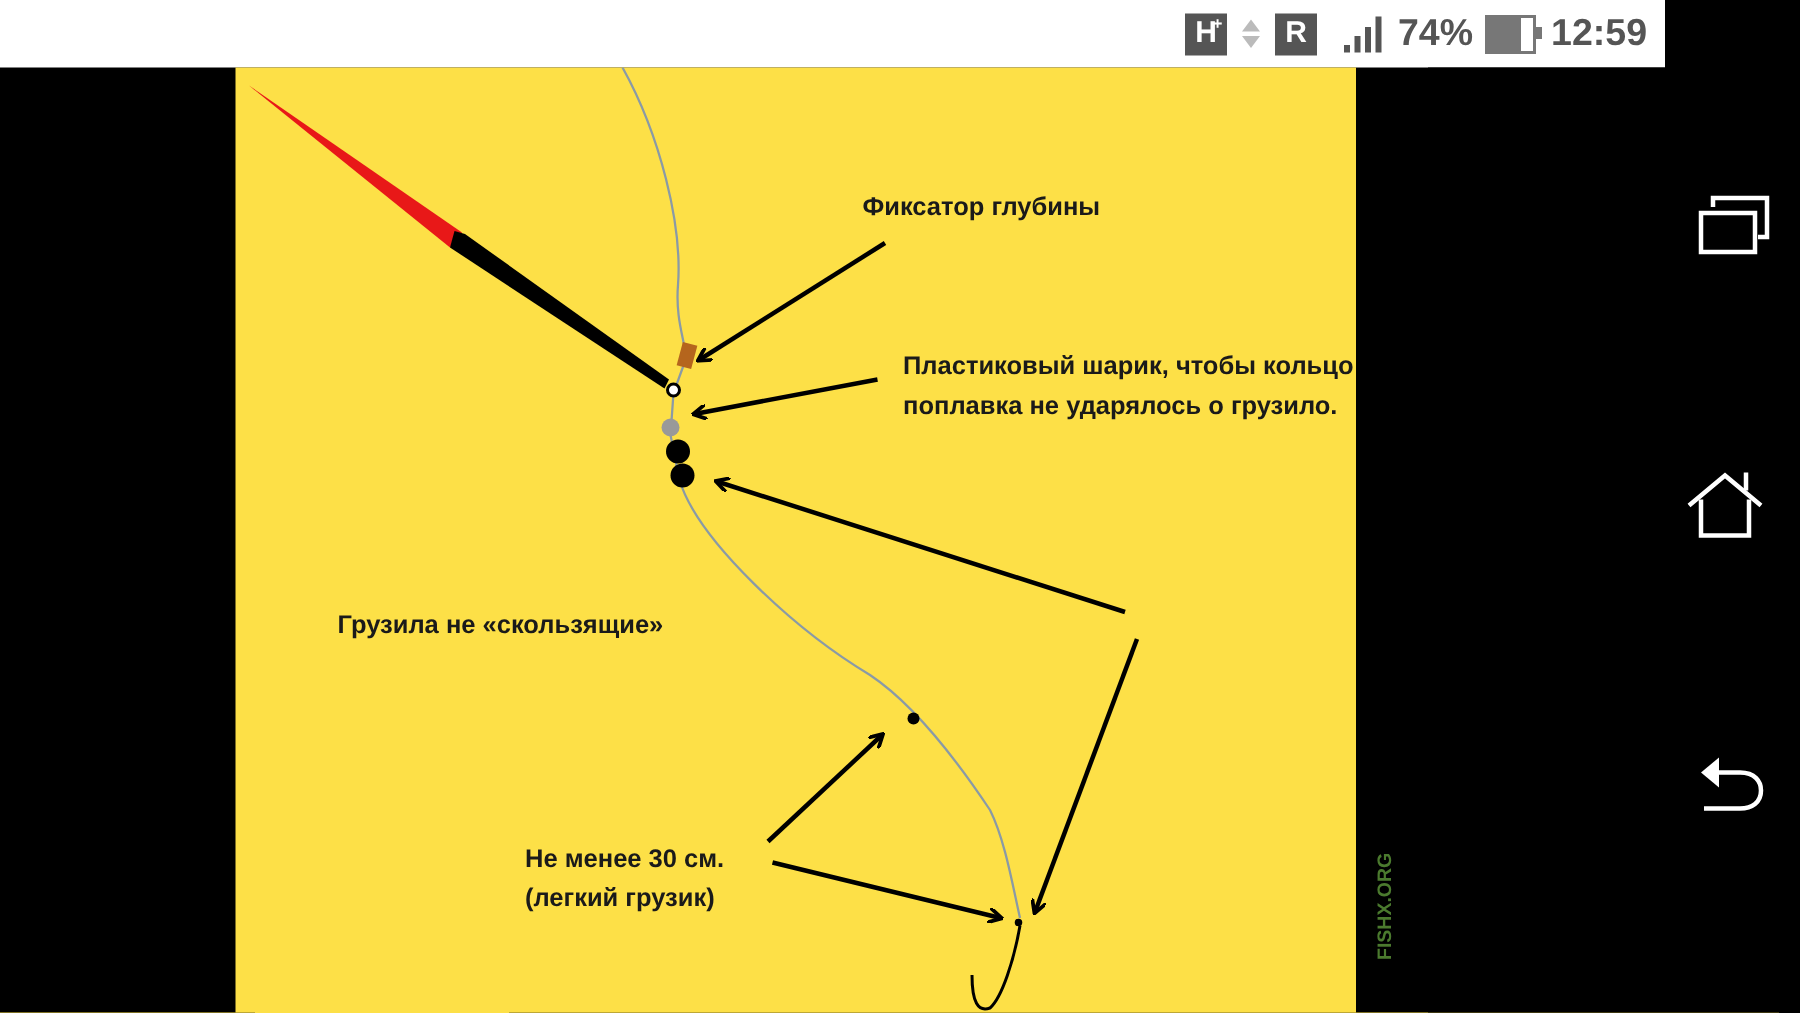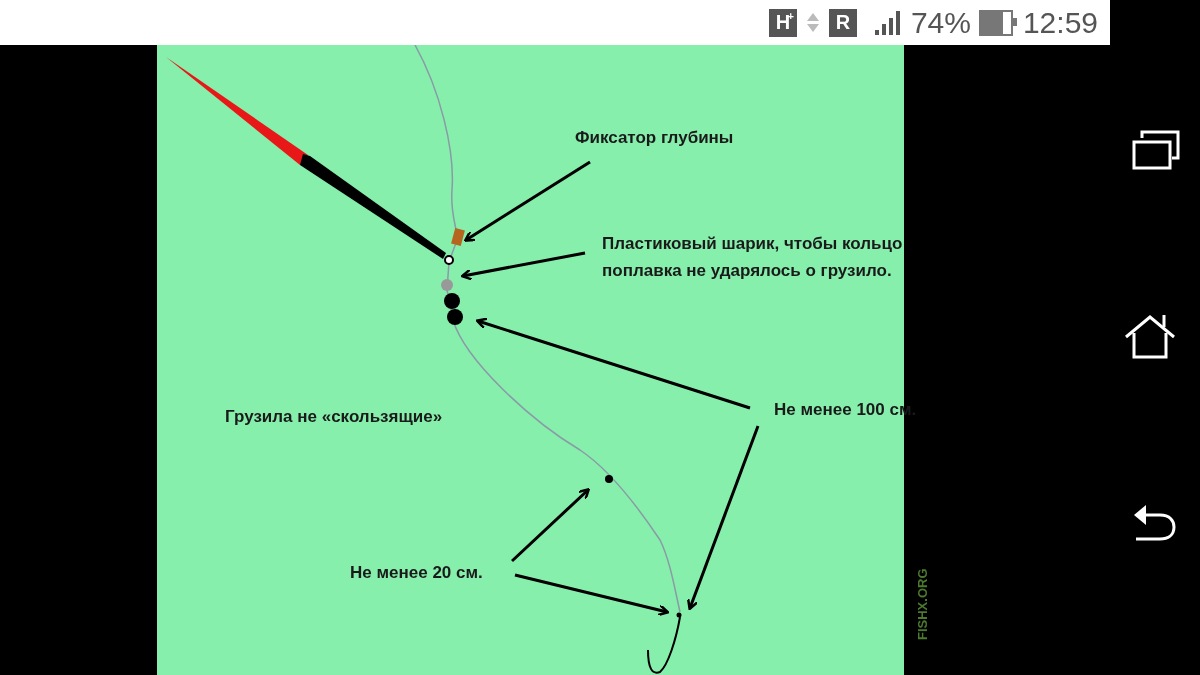--- a/index.html
+++ b/index.html
@@ -5,25 +5,25 @@
   html, body { margin:0; padding:0; }
   body { width:1200px; height:675px; position:relative; overflow:hidden; background:#000; font-family:"Liberation Sans", sans-serif; }
   .statusbar { position:absolute; left:0; top:0; width:1110px; height:45px; background:#fff; }
   .sb-right { position:absolute; right:12px; top:0; height:45px; display:flex; align-items:center; gap:8px; color:#555; }
   .sb-badge { background:#555; color:#fff; font-weight:bold; font-size:20px; width:28px; height:28px; display:flex; align-items:center; justify-content:center; position:relative; }
   .sb-badge sup { font-size:11px; position:absolute; top:1px; right:3px; }
   .sb-arrows { display:flex; flex-direction:column; align-items:center; margin:0 2px; }
   .sb-arrows span { width:0; height:0; border-left:6px solid transparent; border-right:6px solid transparent; }
   .sb-arrows .up { border-bottom:8px solid #bbb; margin-bottom:3px; }
   .sb-arrows .dn { border-top:8px solid #bbb; }
-  .sb-text { font-size:30px; color:#555; }
+  .sb-text { font-size:25px; color:#555;font-weight:bold; }
   .battery { width:30px; height:22px; border:2px solid #777; position:relative; display:flex; }
   .battery .fill { width:74%; background:#777; }
   .battery::after { content:""; position:absolute; right:-6px; top:6px; width:4px; height:8px; background:#777; }
-  .content { position:absolute; left:157px; top:45px; width:747px; height:630px; background:#86efac; }
+  .content { position:absolute; left:157px; top:45px; width:747px; height:630px; background:#fde047; }
   .label { position:absolute; font-weight:bold; color:#1a1a1a; font-size:17px; line-height:26px; white-space:nowrap; }
   .watermark { position:absolute; left:918px; top:595px; transform:rotate(-90deg); transform-origin:left top; font-size:13px; font-weight:bold; color:#4b7a2e; white-space:nowrap; }
   .navbar { position:absolute; right:0; top:45px; width:248px; height:630px; background:#000; }
   .nav-btn { position:absolute; left:170px; width:60px; height:60px; cursor:pointer; }
 </style>
 </head>
 <body>
 
 <div class="statusbar">
   <div class="sb-right">
@@ -81,22 +81,22 @@
     <line x1="750" y1="408" x2="478" y2="321" stroke="#000" stroke-width="3" marker-end="url(#ah)"></line>
     <line x1="758" y1="426" x2="690" y2="608" stroke="#000" stroke-width="3" marker-end="url(#ah)"></line>
     <line x1="512" y1="561" x2="588" y2="490" stroke="#000" stroke-width="3" marker-end="url(#ah)"></line>
     <line x1="515" y1="575" x2="667" y2="612" stroke="#000" stroke-width="3" marker-end="url(#ah)"></line>
   </svg>
 
   <div class="label" style="left:418px;top:80px">Фиксатор глубины</div>
   <div class="label" style="left:445px;top:186px">Пластиковый шарик, чтобы кольцо</div>
   <div class="label" style="left:445px;top:213px">поплавка не ударялось о грузило.</div>
   <div class="label" style="left:68px;top:359px">Грузила не «скользящие»</div>
-  <div class="label" style="left:617px;top:352px">Не менее 100 см.</div>
-  <div class="label" style="left:193px;top:515px">Не менее 20 см.</div>
+  <div class="label" style="left:193px;top:515px">Не менее 30 см.</div>
+  <div class="label" style="left:193px;top:541px">(легкий грузик)</div>
   <div class="watermark" style="left:758px;top:595px">FISHX.ORG</div>
 </div>
 
 <div class="navbar">
   <div class="nav-btn" style="top:75px">
     <svg width="60" height="60" viewBox="0 0 60 60">
       <rect x="12" y="22" width="36" height="26" fill="none" stroke="#fff" stroke-width="3"></rect>
       <path d="M20,18 V12 H56 V38 H50" fill="none" stroke="#fff" stroke-width="3"></path>
     </svg>
   </div>

